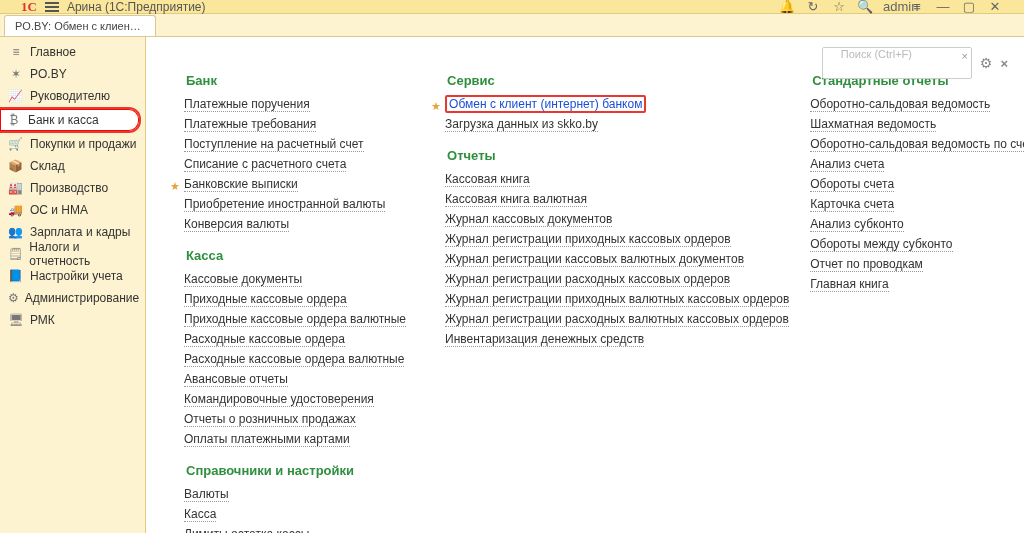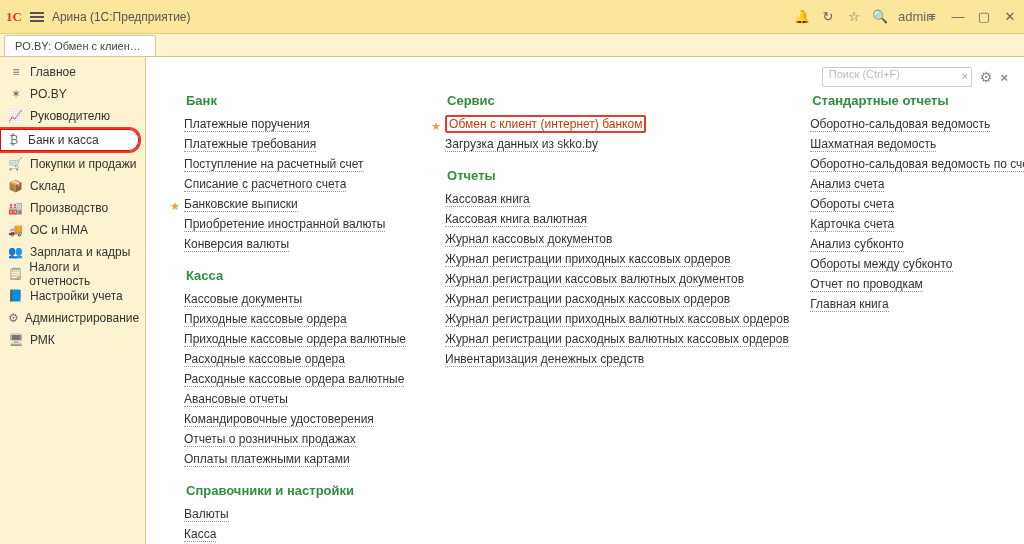--- a/index.html
+++ b/index.html
@@ -1,48 +1,48 @@
 <!DOCTYPE html>
 <html><head>
 <meta charset="utf-8">
 <style>
   html,body { margin:0; padding:0; font-family:Arial,Helvetica,sans-serif; font-size:12px; color:#333; }
   body { background:#fff; width:1024px; height:544px; overflow:hidden; }
-  .titlebar { background:#fadb5f; background:linear-gradient(#fde6a2,#fde6a2); border-bottom:1px solid #e0cc7e; height:34px; display:flex; align-items:center; padding:0 6px; box-sizing:border-box;justify-content:center; }
+  .titlebar { background:#fadb5f; background:linear-gradient(#fde6a2,#fde6a2); border-bottom:1px solid #e0cc7e; height:14px; display:flex; align-items:center; padding:0 21px; box-sizing:border-box;justify-content:center; }
   .titlebar { background:#fbe79c; }
   .tb-left { display:flex; align-items:center; gap:8px; flex:1; }
   .logo { color:#d33; font-weight:bold; font-size:13px; font-family:Georgia,serif;}
   .burger { display:inline-flex; flex-direction:column; gap:2px; cursor:pointer;}
   .burger span{ width:14px; height:2px; background:#555; display:block;}
   .titletext { color:#555; }
   .tb-right { display:flex; align-items:center; gap:10px; color:#555;}
   .tb-ic { width:16px; text-align:center; cursor:pointer; font-size:13px; color:#666;}
   .tabbar { background:#fdf3d0; height:22px; display:flex; align-items:flex-end; padding-left:0; border-bottom:1px solid #d8c98e;}
   .tab { background:#fff; border:1px solid #d8c98e; border-bottom:none; height:20px; line-height:20px; padding:0 10px; border-radius:3px 3px 0 0; color:#444; font-size:11px; max-width:130px; overflow:hidden; text-overflow:ellipsis; white-space:nowrap; margin-left:4px;}
   .shell { display:flex; height:calc(544px - 26px - 22px); }
   .sidebar { width:146px; background:#fdf3d0; border-right:1px solid #e0cc7e; box-sizing:border-box; padding-top:4px;}
   .sb-item { height:22px; display:flex; align-items:center; gap:6px; padding:0 8px; color:#333; cursor:pointer; font-size:12px;}
   .sb-item.active { background:#fff; border:1px solid red; border-left:none; border-radius:0 12px 12px 0; margin-right:4px; box-shadow:0 0 0 1px red inset; }
   .sb-item.active { border:2px solid #e53b2e; border-left:none; padding-left:6px;}
   .sb-ic { width:16px; height:16px; display:inline-flex; align-items:center; justify-content:center; font-size:12px; color:#777;}
   .content { flex:1; position:relative; background:#fff; overflow:auto; }
   .top-tools { position:absolute; right:16px; top:10px; display:flex; align-items:center; gap:8px;}
-  .search { border:1px solid #ccc; height:20px; width:150px; padding:0 18px 0 6px; color:#bbb; font-size:11px; position:relative; box-sizing:border-box; border-radius:2px;}
+  .search { border:1px solid #ccc; height:32px; width:150px; padding:0 18px 0 18px; color:#bbb; font-size:11px; position:relative; box-sizing:border-box; border-radius:2px;}
   .search .xbtn{ position:absolute; right:3px; top:2px; color:#999; font-size:11px; cursor:pointer;}
   .gear { color:#888; cursor:pointer; font-size:14px;}
   .closex { color:#888; cursor:pointer; font-size:13px; font-weight:bold;}
   .cols { display:flex; gap:60px; padding:36px 20px 20px 24px;}
   .col { min-width:180px; }
   .sec-title { color:#2f8f3f; font-weight:bold; font-size:13px; margin:14px 0 6px 0;padding-left:16px;}
   .sec-title:first-child{ margin-top:0;}
   .lnk { color:#333; font-size:12px; line-height:20px; white-space:nowrap; position:relative; padding-left:14px;}
   .lnk .dec { border-bottom:1px dotted #999; cursor:pointer;}
   .lnk .star { position:absolute; left:0; top:2px; color:#e8a33b; font-size:11px;}
   .lnk.hl .dec{ border:2px solid #e53b2e; padding:0 2px; border-bottom:2px solid #e53b2e; border-radius:1px; color:#000;}
-  .lnk.hl .dec{ border:2px solid #e53b2e; padding:0 2px; color:#c2410c; border-radius:2px;}
+  .lnk.hl .dec{ border:2px solid #e53b2e; padding:0 2px; color:#1d4ed8; border-radius:2px;}
   .lnk.hl .dec{ text-decoration:none; border-bottom:2px solid #e53b2e;}
   .lnk.hl .dec{ display:inline-block; line-height:14px;}
 </style>
 </head>
 <body>
 
 <div class="titlebar">
   <div class="tb-left">
     <span class="logo">1C</span>
     <span class="burger">

